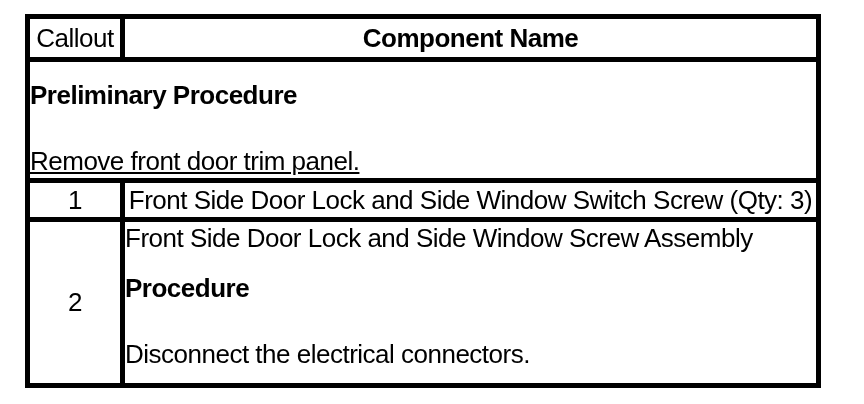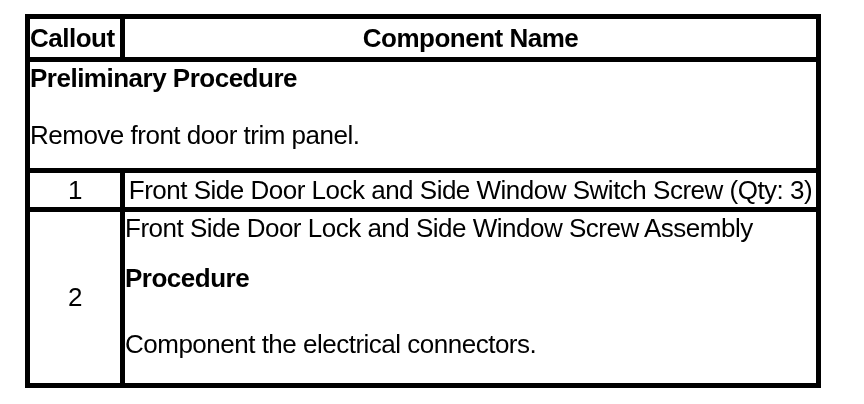--- a/index.html
+++ b/index.html
@@ -31,37 +31,37 @@
   }
   table.callout-table th,
   table.callout-table td {
     border: 5px solid #000000;
     padding: 0;
     overflow: hidden;
   }
   col.col-callout { width: 95px; }
   tr.header-row { height: 43px; }
   th.hdr-callout {
-    font-weight: bold;
-    text-align: left;
+    font-weight: normal;
+    text-align: center;
     vertical-align: middle;
     padding-left: 2px;
   }
   th.hdr-component {
     font-weight: bold;
     text-align: center;
     vertical-align: middle;
   }
   tr.prelim-row { height: 111px; }
   td.prelim-cell {
     vertical-align: top;
     padding: 2px 0 0 2px;
   }
-  .prelim-title { font-weight: bold; }
-  .prelim-step { margin-top: 24px; }
+  .prelim-title { font-weight: bold; margin-top: 17px; }
+  .prelim-step { margin-top: 33px; text-decoration: underline; }
   tr.item-row-1 { height: 39px; }
   td.callout-cell {
     text-align: center;
     vertical-align: middle;
   }
   td.component-cell {
     text-align: center;
     vertical-align: middle;
     padding-left: 6px;
     white-space: nowrap;
@@ -103,18 +103,18 @@
       <tr class="item-row-1">
         <td class="callout-cell">1</td>
         <td class="component-cell">Front Side Door Lock and Side Window Switch Screw (Qty: 3)</td>
       </tr>
 
       <tr class="item-row-2">
         <td class="callout-cell">2</td>
         <td class="assembly-cell">
           <div>Front Side Door Lock and Side Window Screw Assembly</div>
           <div class="procedure-label">Procedure</div>
-          <div class="procedure-step">Component the electrical connectors.</div>
+          <div class="procedure-step">Disconnect the electrical connectors.</div>
         </td>
       </tr>
     </tbody>
   </table>
 </div>
 
 </body></html>

